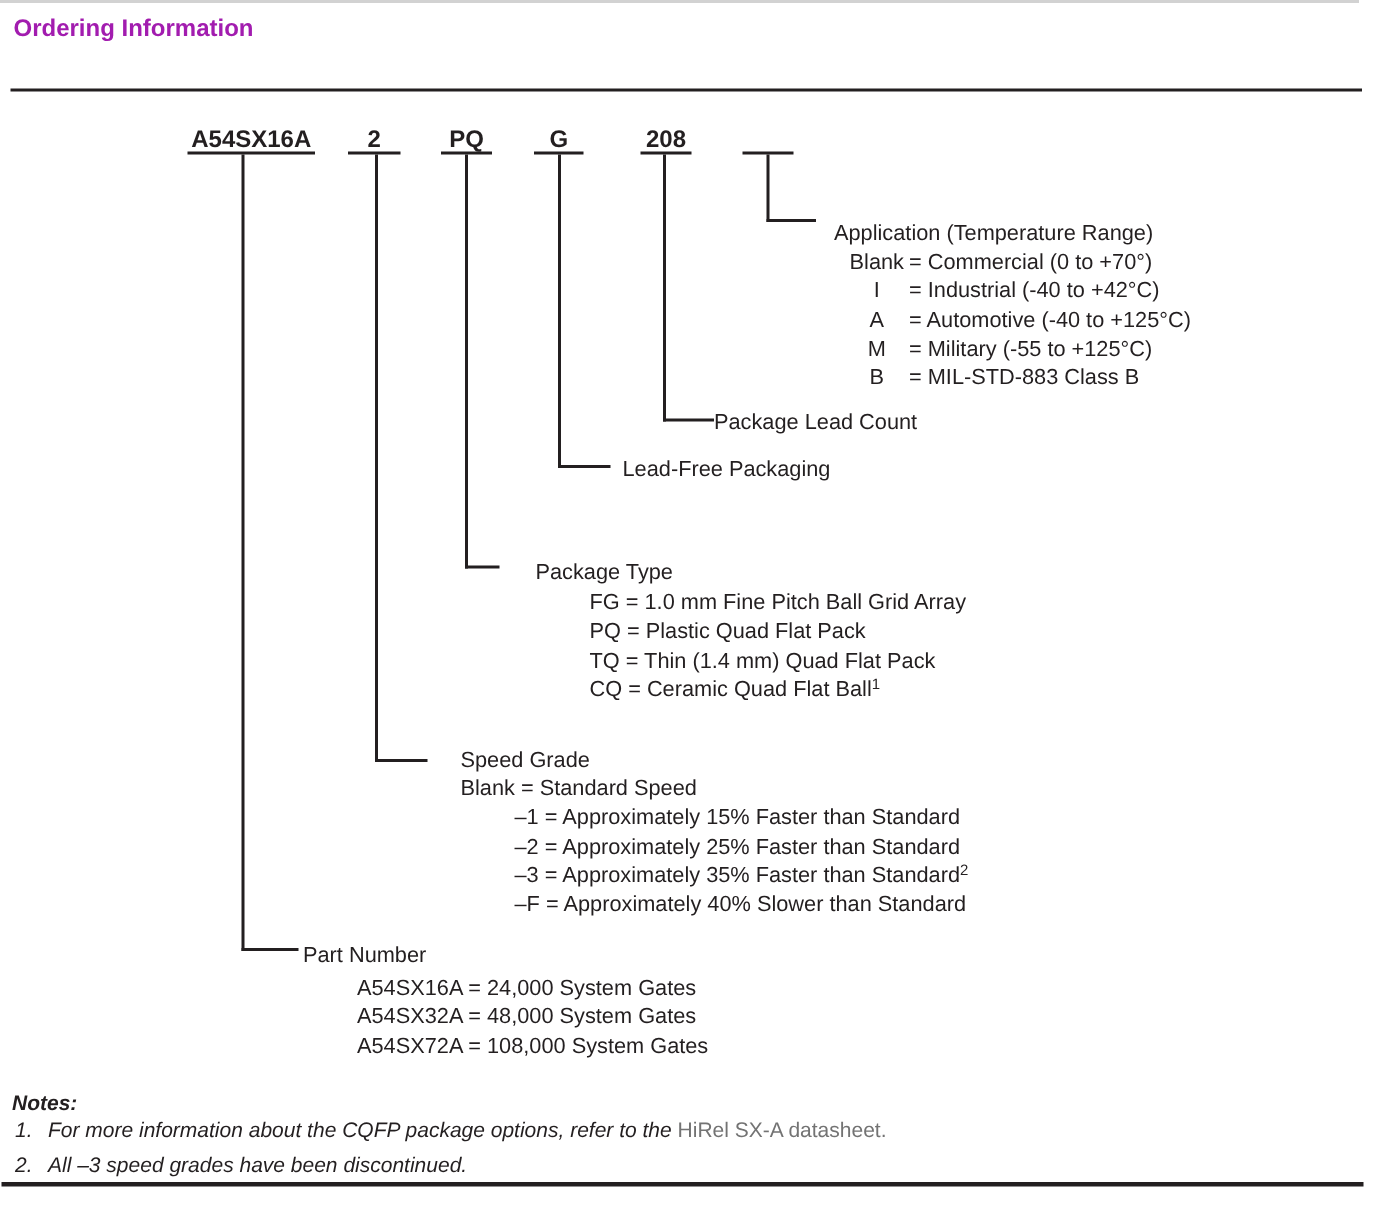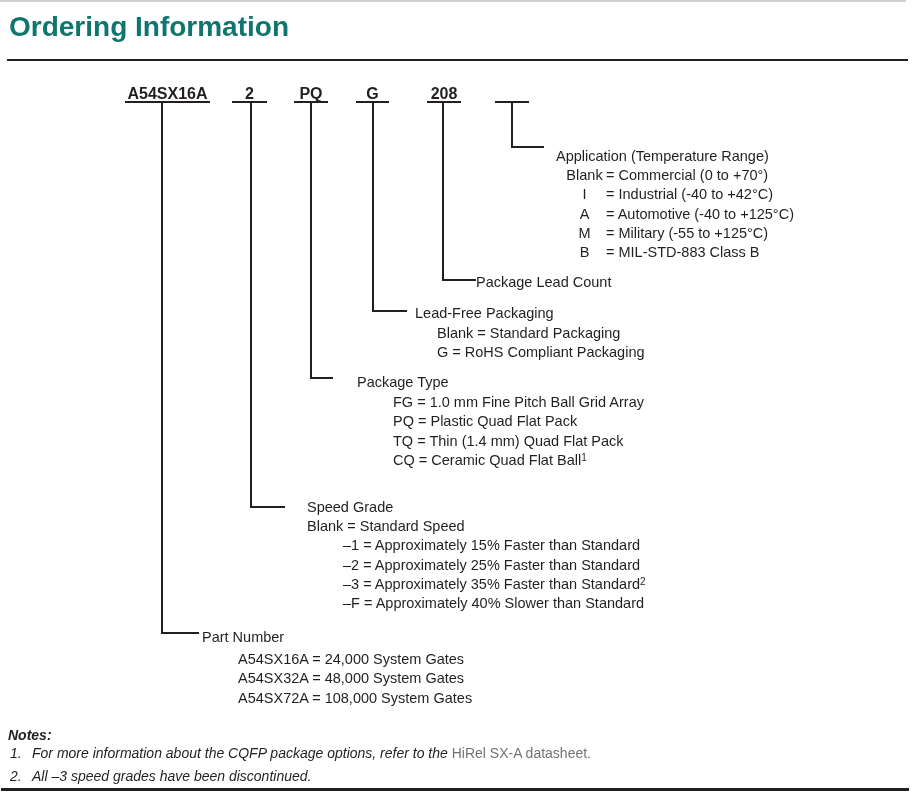--- a/index.html
+++ b/index.html
@@ -3,21 +3,21 @@
 <meta charset="utf-8">
 <style>
   html, body { margin: 0; padding: 0; background: #ffffff; }
   body { width: 916px; height: 811px; overflow: hidden;
          font-family: "Liberation Sans", sans-serif; color: #231f20; }
   .stage { position: relative; width: 916px; height: 811px; background: #fff; }
   .abs { position: absolute; }
   .ln { position: absolute; background: #231f20; }
   .gray-ln { position: absolute; background: #d2d2d2; }
 
-  .page-title { font-size: 28px; font-weight: bold; color: #0f766e; white-space: nowrap; text-align: right; }
+  .page-title { font-size: 16px; font-weight: bold; color: #a21caf; white-space: nowrap; text-align: right; }
 
   .seg-label { font-size: 16px; font-weight: bold; text-align: center; white-space: nowrap; height: 16px; }
 
   .sec-title { font-size: 14.5px; line-height: 19.3px; white-space: nowrap; }
   .rows { font-size: 14.5px; line-height: 19.3px; white-space: nowrap; }
   .row { white-space: nowrap; }
   .row .code { display: inline-block; width: 43px; text-align: center; }
   .row.indent { margin-left: 36px; }
   sup { font-size: 10px; line-height: 0; vertical-align: 4.5px; }
 
@@ -69,24 +69,20 @@
     <div class="row"><span class="code">Blank</span><span>= Commercial (0 to +70°)</span></div>
     <div class="row"><span class="code">I</span><span>= Industrial (-40 to +42°C)</span></div>
     <div class="row"><span class="code">A</span><span>= Automotive (-40 to +125°C)</span></div>
     <div class="row"><span class="code">M</span><span>= Military (-55 to +125°C)</span></div>
     <div class="row"><span class="code">B</span><span>= MIL-STD-883 Class B</span></div>
   </div>
 
   <div class="abs sec-title" style="left:476px; top:273px;">Package Lead Count</div>
 
   <div class="abs sec-title" style="left:415px; top:304px;">Lead-Free Packaging</div>
-  <div class="abs rows" style="left:437px; top:324px;">
-    <div class="row"><span>Blank = Standard Packaging</span></div>
-    <div class="row"><span>G = RoHS Compliant Packaging</span></div>
-  </div>
 
   <div class="abs sec-title" style="left:357px; top:373px;">Package Type</div>
   <div class="abs rows" style="left:393px; top:393px;">
     <div class="row"><span>FG = 1.0 mm Fine Pitch Ball Grid Array</span><sup></sup></div>
     <div class="row"><span>PQ = Plastic Quad Flat Pack</span><sup></sup></div>
     <div class="row"><span>TQ = Thin (1.4 mm) Quad Flat Pack</span><sup></sup></div>
     <div class="row"><span>CQ = Ceramic Quad Flat Ball</span><sup>1</sup></div>
   </div>
 
   <div class="abs sec-title" style="left:307px; top:498px;">Speed Grade</div>

